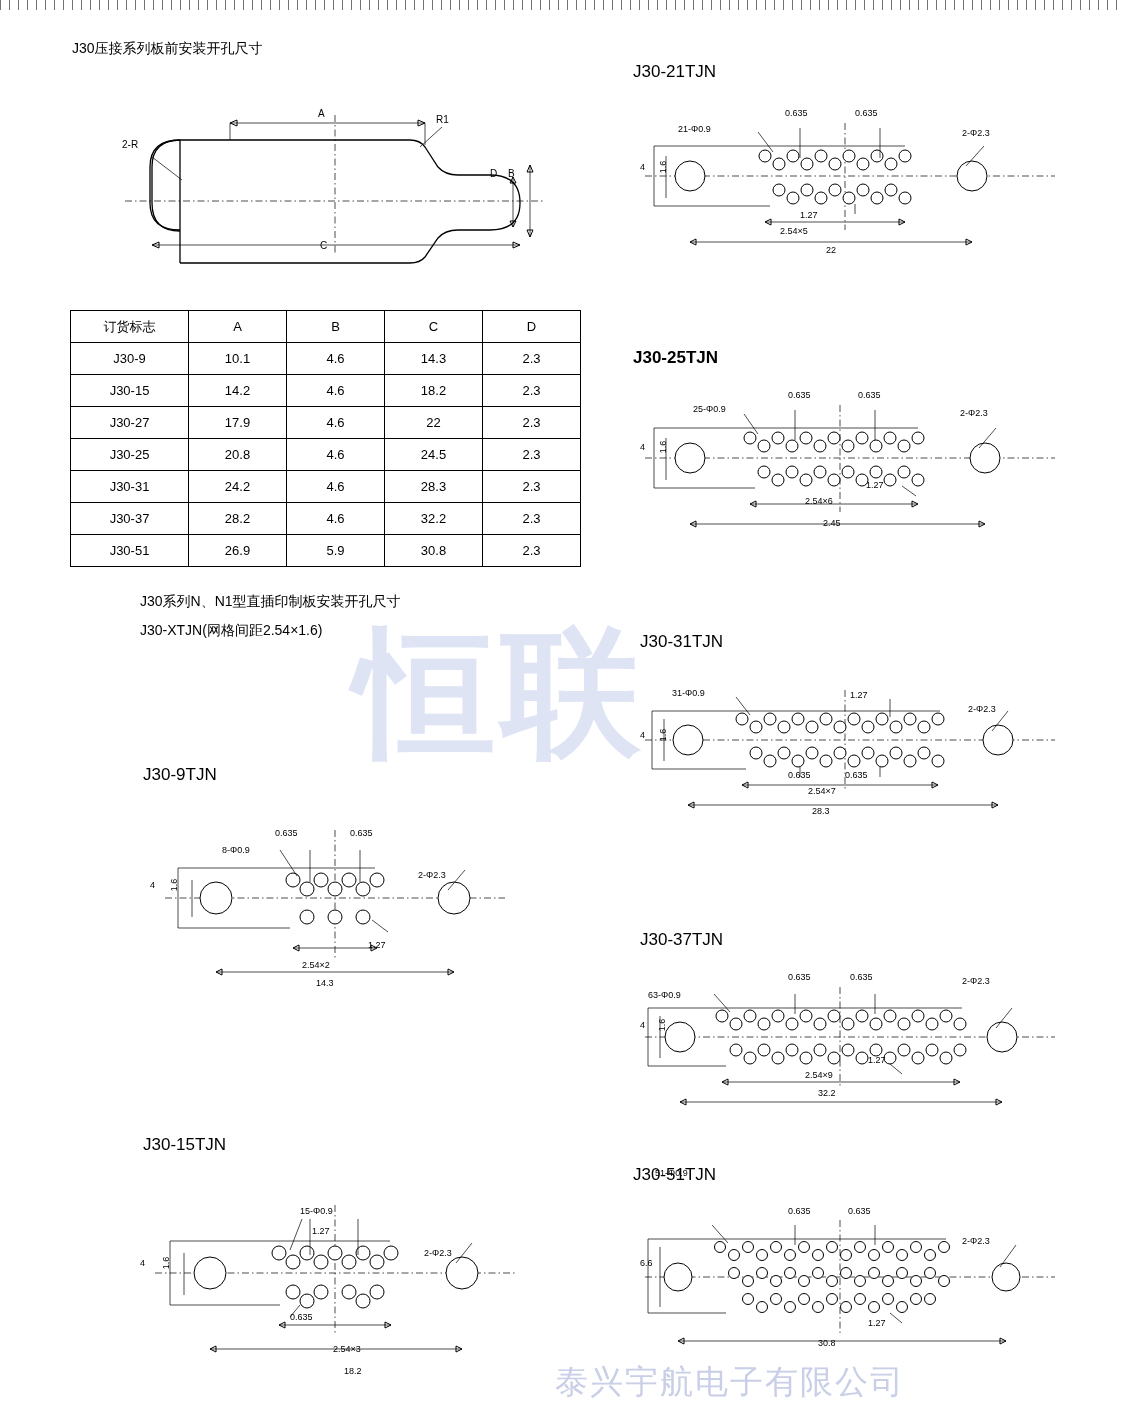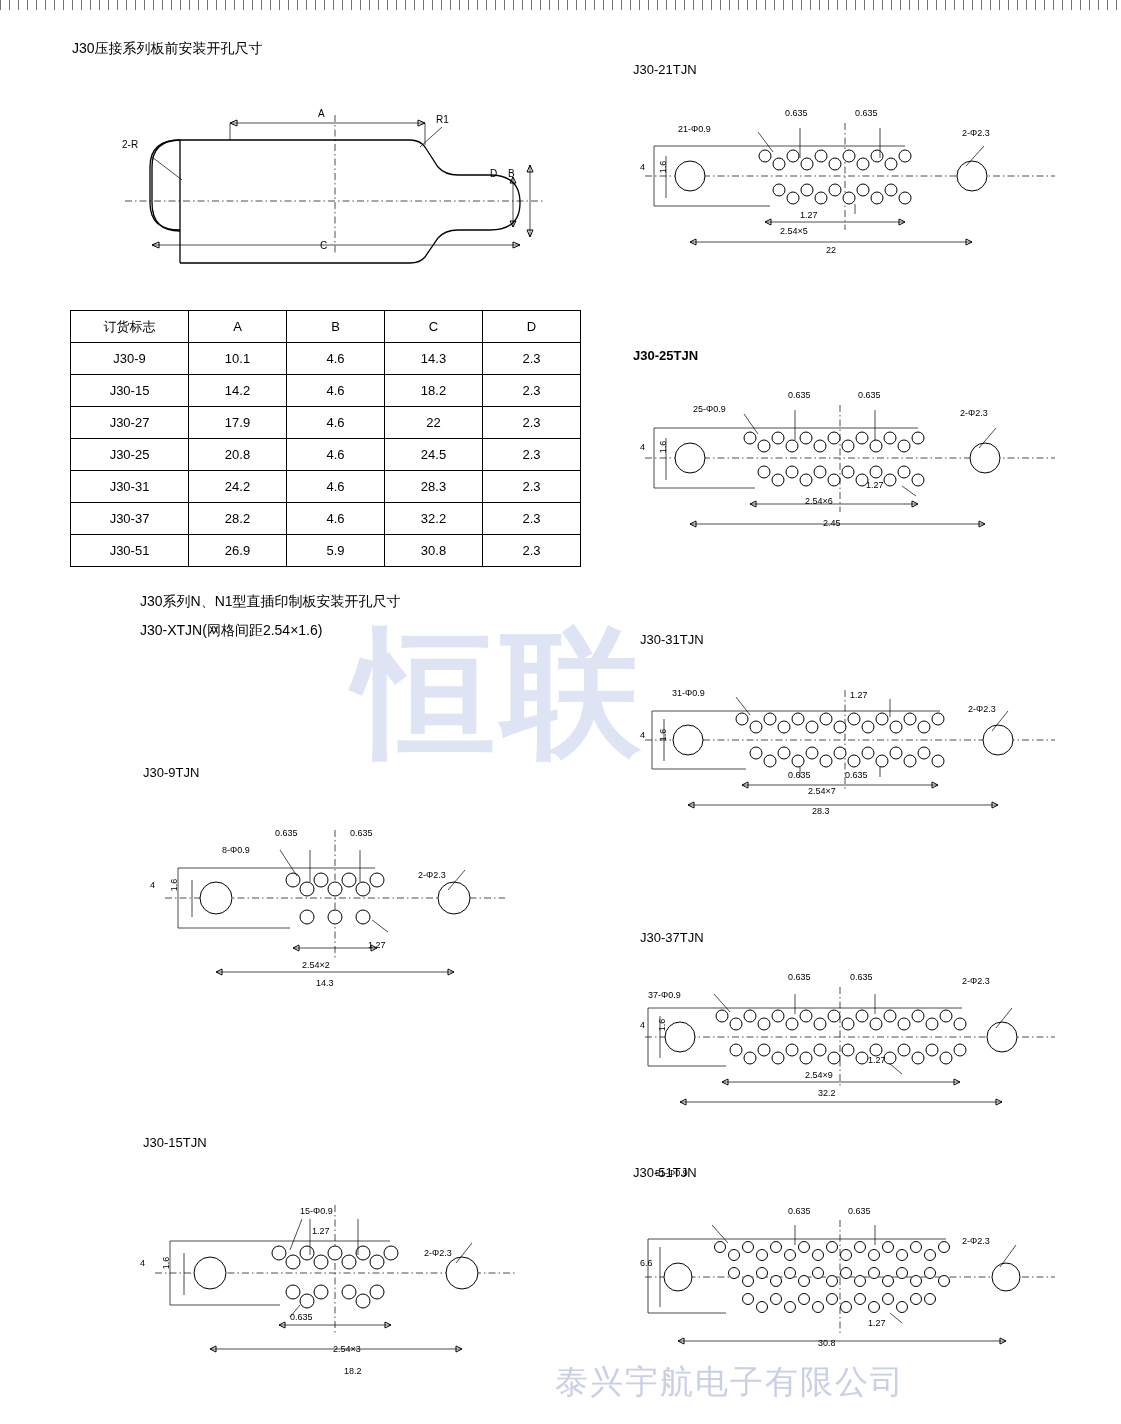--- a/index.html
+++ b/index.html
@@ -4,21 +4,21 @@
 <style>
   html,body{margin:0;padding:0;}
   body{
     width:1121px;height:1424px;position:relative;
     background:#ffffff;
     font-family:"Liberation Sans", sans-serif;
     color:#000;
     overflow:hidden;
   }
   .abs{position:absolute;}
-  .lbl{font-size:13px;white-space:nowrap;}
+  .lbl{font-size:17px;white-space:nowrap;}
   .cn{font-size:14px;white-space:nowrap;}
   .tiny{font-size:9px;white-space:nowrap;}
   .dim{font-size:10px;white-space:nowrap;}
 
   
   #top-strip{
     left:0;top:0;width:1121px;height:10px;
     background:repeating-linear-gradient(90deg,#000 0 1px,#fff 1px 9px);
     opacity:.55;
   }
@@ -529,21 +529,21 @@
   <path class="ln" d="M362,120 l-6,-3 v6 z" fill="#000"></path>
   <line class="thin" x1="90" y1="30" x2="74" y2="12"></line>
   <line class="thin" x1="356" y1="46" x2="372" y2="26"></line>
   <line class="thin" x1="155" y1="12" x2="155" y2="32"></line>
   <line class="thin" x1="235" y1="12" x2="235" y2="32"></line>
   <line class="thin" x1="250" y1="82" x2="262" y2="92"></line>
 </svg>
 </div>
 <div class="abs tiny" style="left:788px;top:972px;">0.635</div>
 <div class="abs tiny" style="left:850px;top:972px;">0.635</div>
-<div class="abs tiny" style="left:648px;top:990px;">37-Φ0.9</div>
+<div class="abs tiny" style="left:648px;top:990px;">63-Φ0.9</div>
 <div class="abs tiny" style="left:962px;top:976px;">2-Φ2.3</div>
 <div class="abs tiny" style="left:640px;top:1020px;">4</div>
 <div class="abs tiny" style="left:656px;top:1020px;transform:rotate(-90deg);">1.6</div>
 <div class="abs tiny" style="left:868px;top:1055px;">1.27</div>
 <div class="abs tiny" style="left:805px;top:1070px;">2.54×9</div>
 <div class="abs tiny" style="left:818px;top:1088px;">32.2</div>
 
 <div class="abs lbl" style="left:633px;top:1165px;">J30-51TJN</div>
 <div class="abs" style="left:640px;top:1215px;">
 <svg width="420" height="150" viewBox="0 0 420 150">

